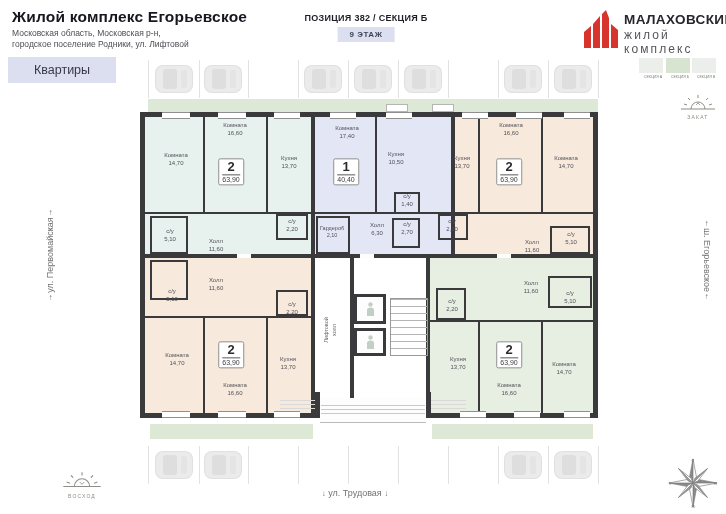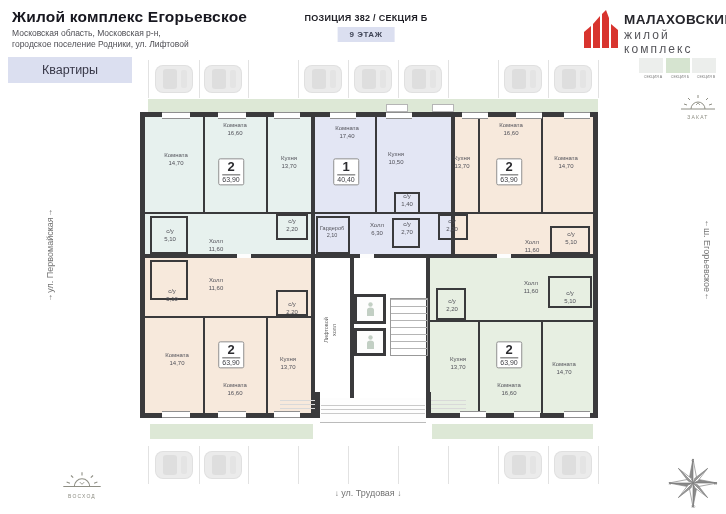--- a/index.html
+++ b/index.html
@@ -2,21 +2,21 @@
 <html><head>
 <meta charset="utf-8">
 <style>
   html,body{margin:0;padding:0;background:#fff;}
   body{width:726px;height:514px;position:relative;overflow:hidden;
        font-family:"Liberation Sans","DejaVu Sans",sans-serif;}
   .abs{position:absolute;}
   
   .title{left:12px;top:8px;font-size:15.5px;font-weight:bold;color:#17171f;letter-spacing:.2px;}
   .addr{left:12px;font-size:8.5px;color:#4e4e54;}
-  .tab{left:8px;top:57px;background:#dbdff0;color:#383848;font-size:12.5px;padding:6px 34px;}
+  .tab{left:8px;top:57px;background:#dbdff0;color:#383848;font-size:12.5px;padding:6px 26px;}
   .pos{left:366px;top:13px;transform:translateX(-50%);font-size:9px;font-weight:bold;color:#1d1d24;letter-spacing:.3px;white-space:nowrap;}
   .floorbadge{left:366px;top:27px;transform:translateX(-50%);background:#dbdff0;color:#3f4456;font-size:8px;font-weight:bold;padding:3px 12px;letter-spacing:.5px;white-space:nowrap;}
   .logo-name{left:624px;top:12px;font-size:13.5px;font-weight:bold;color:#26262c;letter-spacing:.4px;}
   .logo-tag{left:624px;top:28px;font-size:12px;color:#55555a;letter-spacing:2.1px;}
   
   .legend-box{width:24px;height:15px;top:58px;}
   .legend-lbl{top:75px;width:24px;text-align:center;font-size:6px;transform:scale(.6);transform-origin:center top;color:#7a7a7a;white-space:nowrap;}
   
   .street{position:absolute;white-space:nowrap;font-size:9px;color:#737373;}
   .street .arr{display:inline-block;font-size:8px;}
@@ -91,21 +91,21 @@
 <div class="street" style="left:50px;top:255px;transform:translate(-50%,-50%) rotate(-90deg)">
   <span class="arr" style="transform:rotate(90deg)">↑</span>
   <span>ул. Первомайская</span>
   <span class="arr" style="transform:rotate(90deg)">↑</span>
 </div>
 <div class="street" style="left:707px;top:260px;transform:translate(-50%,-50%) rotate(90deg)">
   <span class="arr" style="transform:rotate(-90deg)">↑</span>
   <span>ш. Егорьевское</span>
   <span class="arr" style="transform:rotate(-90deg)">↑</span>
 </div>
-<div class="street" style="left:368px;top:488px;transform:translateX(-50%)">
+<div class="street" style="left:355px;top:488px;transform:translateX(-50%)">
   <span class="arr">↓</span>
   <span>ул. Трудовая</span>
   <span class="arr">↓</span>
 </div>
 
 <div class="abs" style="left:148px;top:60px;width:450px;height:38px">
   <div class="spot first" style="left:0">
       <div class="car"></div>
     </div>
   <div class="spot" style="left:50px">

